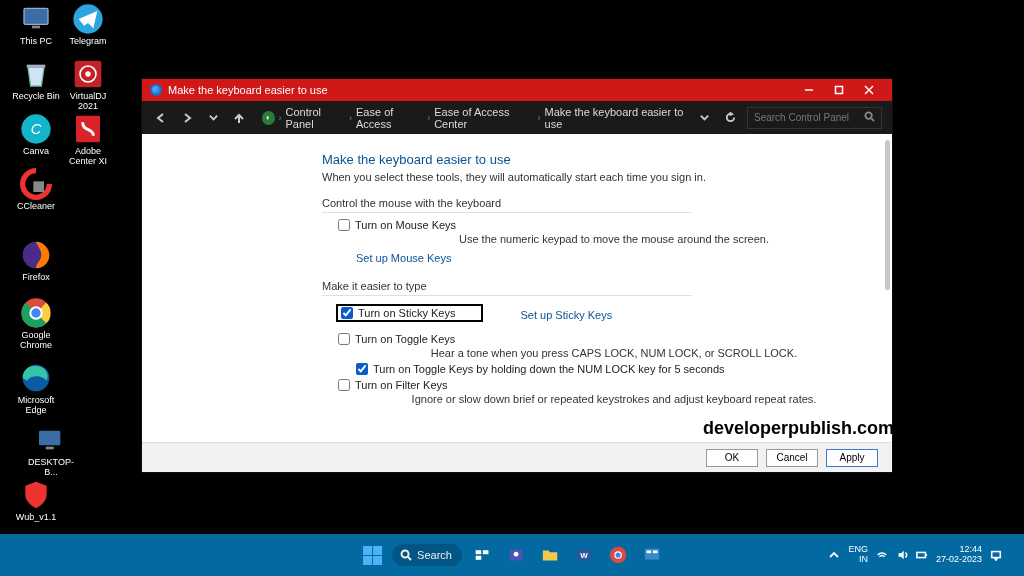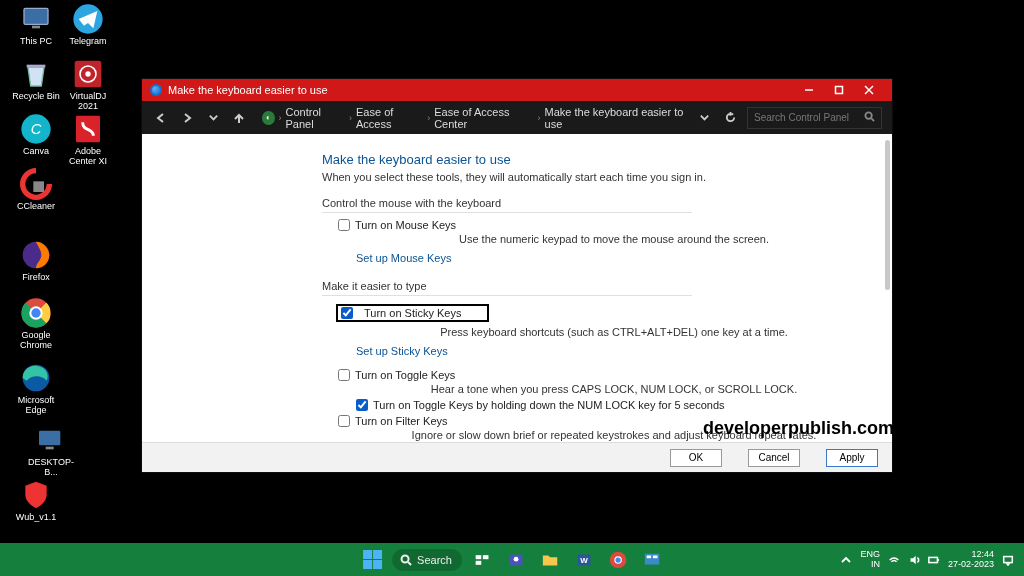--- a/index.html
+++ b/index.html
@@ -34,34 +34,34 @@
 
 .content-wrap { flex: 1; display: flex; background: #fff; position: relative; overflow: hidden; }
 .content { flex: 1; padding: 18px 20px 10px 180px; font-size: 11px; color: #222; overflow-y: hidden; }
 .content h1 { color: #0b5394; font-size: 13px; font-weight: 400; margin-bottom: 4px; }
 .content .subtitle { color: #333; margin-bottom: 14px; }
 .section-head { color: #333; margin: 8px 0 6px 0; border-bottom: 1px solid #e0e0e0; padding-bottom: 3px; width: 370px; }
 .option { margin: 4px 0 2px 16px; display: flex; align-items: center; gap: 5px; }
 .option input[type=checkbox]{ width:12px; height:12px; accent-color:#0a5cc9; }
 .desc { margin: 2px 0 4px 34px; color: #333; text-align: center; }
 .link { color: #0b5394; margin: 3px 0 8px 34px; display: inline-block; }
-.highlight-box { border: 2px solid #000; display: inline-flex; align-items: center; gap:11px; padding: 1px 26px 1px 3px; margin: 2px 0 2px 14px; }
+.highlight-box { border: 2px solid #000; display: inline-flex; align-items: center; gap:5px; padding: 1px 26px 1px 3px; margin: 2px 0 2px 14px; }
 .highlight-box input[type=checkbox]{ width:12px; height:12px; accent-color:#0a5cc9;}
 
 .scrollbar { position: absolute; right: 2px; top: 6px; width: 5px; height: 150px; background: #c8c8c8; border-radius: 3px; }
 
 .footer-buttons { height: 30px; background: #f2f2f2; display: flex; align-items: center; justify-content: flex-end; gap: 8px; padding: 0 14px; border-top: 1px solid #ddd; }
-.btn { width: 52px; height: 18px; background: #fff; border: 1px solid #999; font-size: 10px; display: flex; align-items: center; justify-content: center; cursor: pointer; margin-left: 18px; }
+.btn { width: 52px; height: 18px; background: #fff; border: 1px solid #999; font-size: 10px; display: flex; align-items: center; justify-content: center; cursor: pointer; }
 .btn.primary { border: 1px solid #3a7acc; }
 
 
 .watermark { position: absolute; right: 130px; top: 418px; font-size: 18px; font-weight: 700; color: #000; }
 
 
-.taskbar { position: absolute; bottom: 0; left: 0; right: 0; height: 33px; background: #15803d; display: flex; align-items: center; padding: 0 10px; }
+.taskbar { position: absolute; bottom: 0; left: 0; right: 0; height: 42px; background: #0369a1; display: flex; align-items: center; padding: 0 22px; }
 .taskbar-center { position: absolute; left: 50%; transform: translateX(-50%); display: flex; align-items: center; gap: 6px; }
 .tb-item { width: 28px; height: 26px; display: flex; align-items: center; justify-content: center; border-radius: 3px; }
 .tb-search { display: flex; align-items: center; gap: 5px; background: rgba(0,0,0,0.18); border-radius: 12px; padding: 2px 10px 2px 8px; height: 22px; color: #eee; font-size: 11px; }
 .tb-search svg{ width:12px; height:12px; stroke:#eee; stroke-width:2; fill:none;}
 .tray { margin-left: auto; display: flex; align-items: center; gap: 8px; color: #fff; font-size: 9px; }
 .tray .col { display: flex; flex-direction: column; align-items: flex-end; line-height: 1.1; }
 .tray svg { width: 12px; height: 12px; stroke: #fff; stroke-width: 1.8; fill: none; }
 .win-logo { display: grid; grid-template-columns: 9px 9px; grid-template-rows: 9px 9px; gap: 1px; }
 .win-logo div { background: #4cb3f4; }
 
@@ -274,21 +274,20 @@
         <span>Turn on Mouse Keys</span>
       </label>
       <div class="desc">Use the numeric keypad to move the mouse around the screen.</div>
       <a class="link">Set up Mouse Keys</a>
 
       <div class="section-head">Make it easier to type</div>
       <div class="highlight-box">
         <input type="checkbox" checked="" style="">
         <span>Turn on Sticky Keys</span>
       </div>
-      <div class="desc">Press keyboard shortcuts (such as CTRL+ALT+DEL) one key at a time.</div>
       <a class="link">Set up Sticky Keys</a>
 
       <label class="option">
         <input type="checkbox" style="">
         <span>Turn on Toggle Keys</span>
       </label>
       <div class="desc">Hear a tone when you press CAPS LOCK, NUM LOCK, or SCROLL LOCK.</div>
       <label class="option" style="margin-left:34px">
         <input type="checkbox" checked="" style="">
         <span>Turn on Toggle Keys by holding down the NUM LOCK key for 5 seconds</span>

